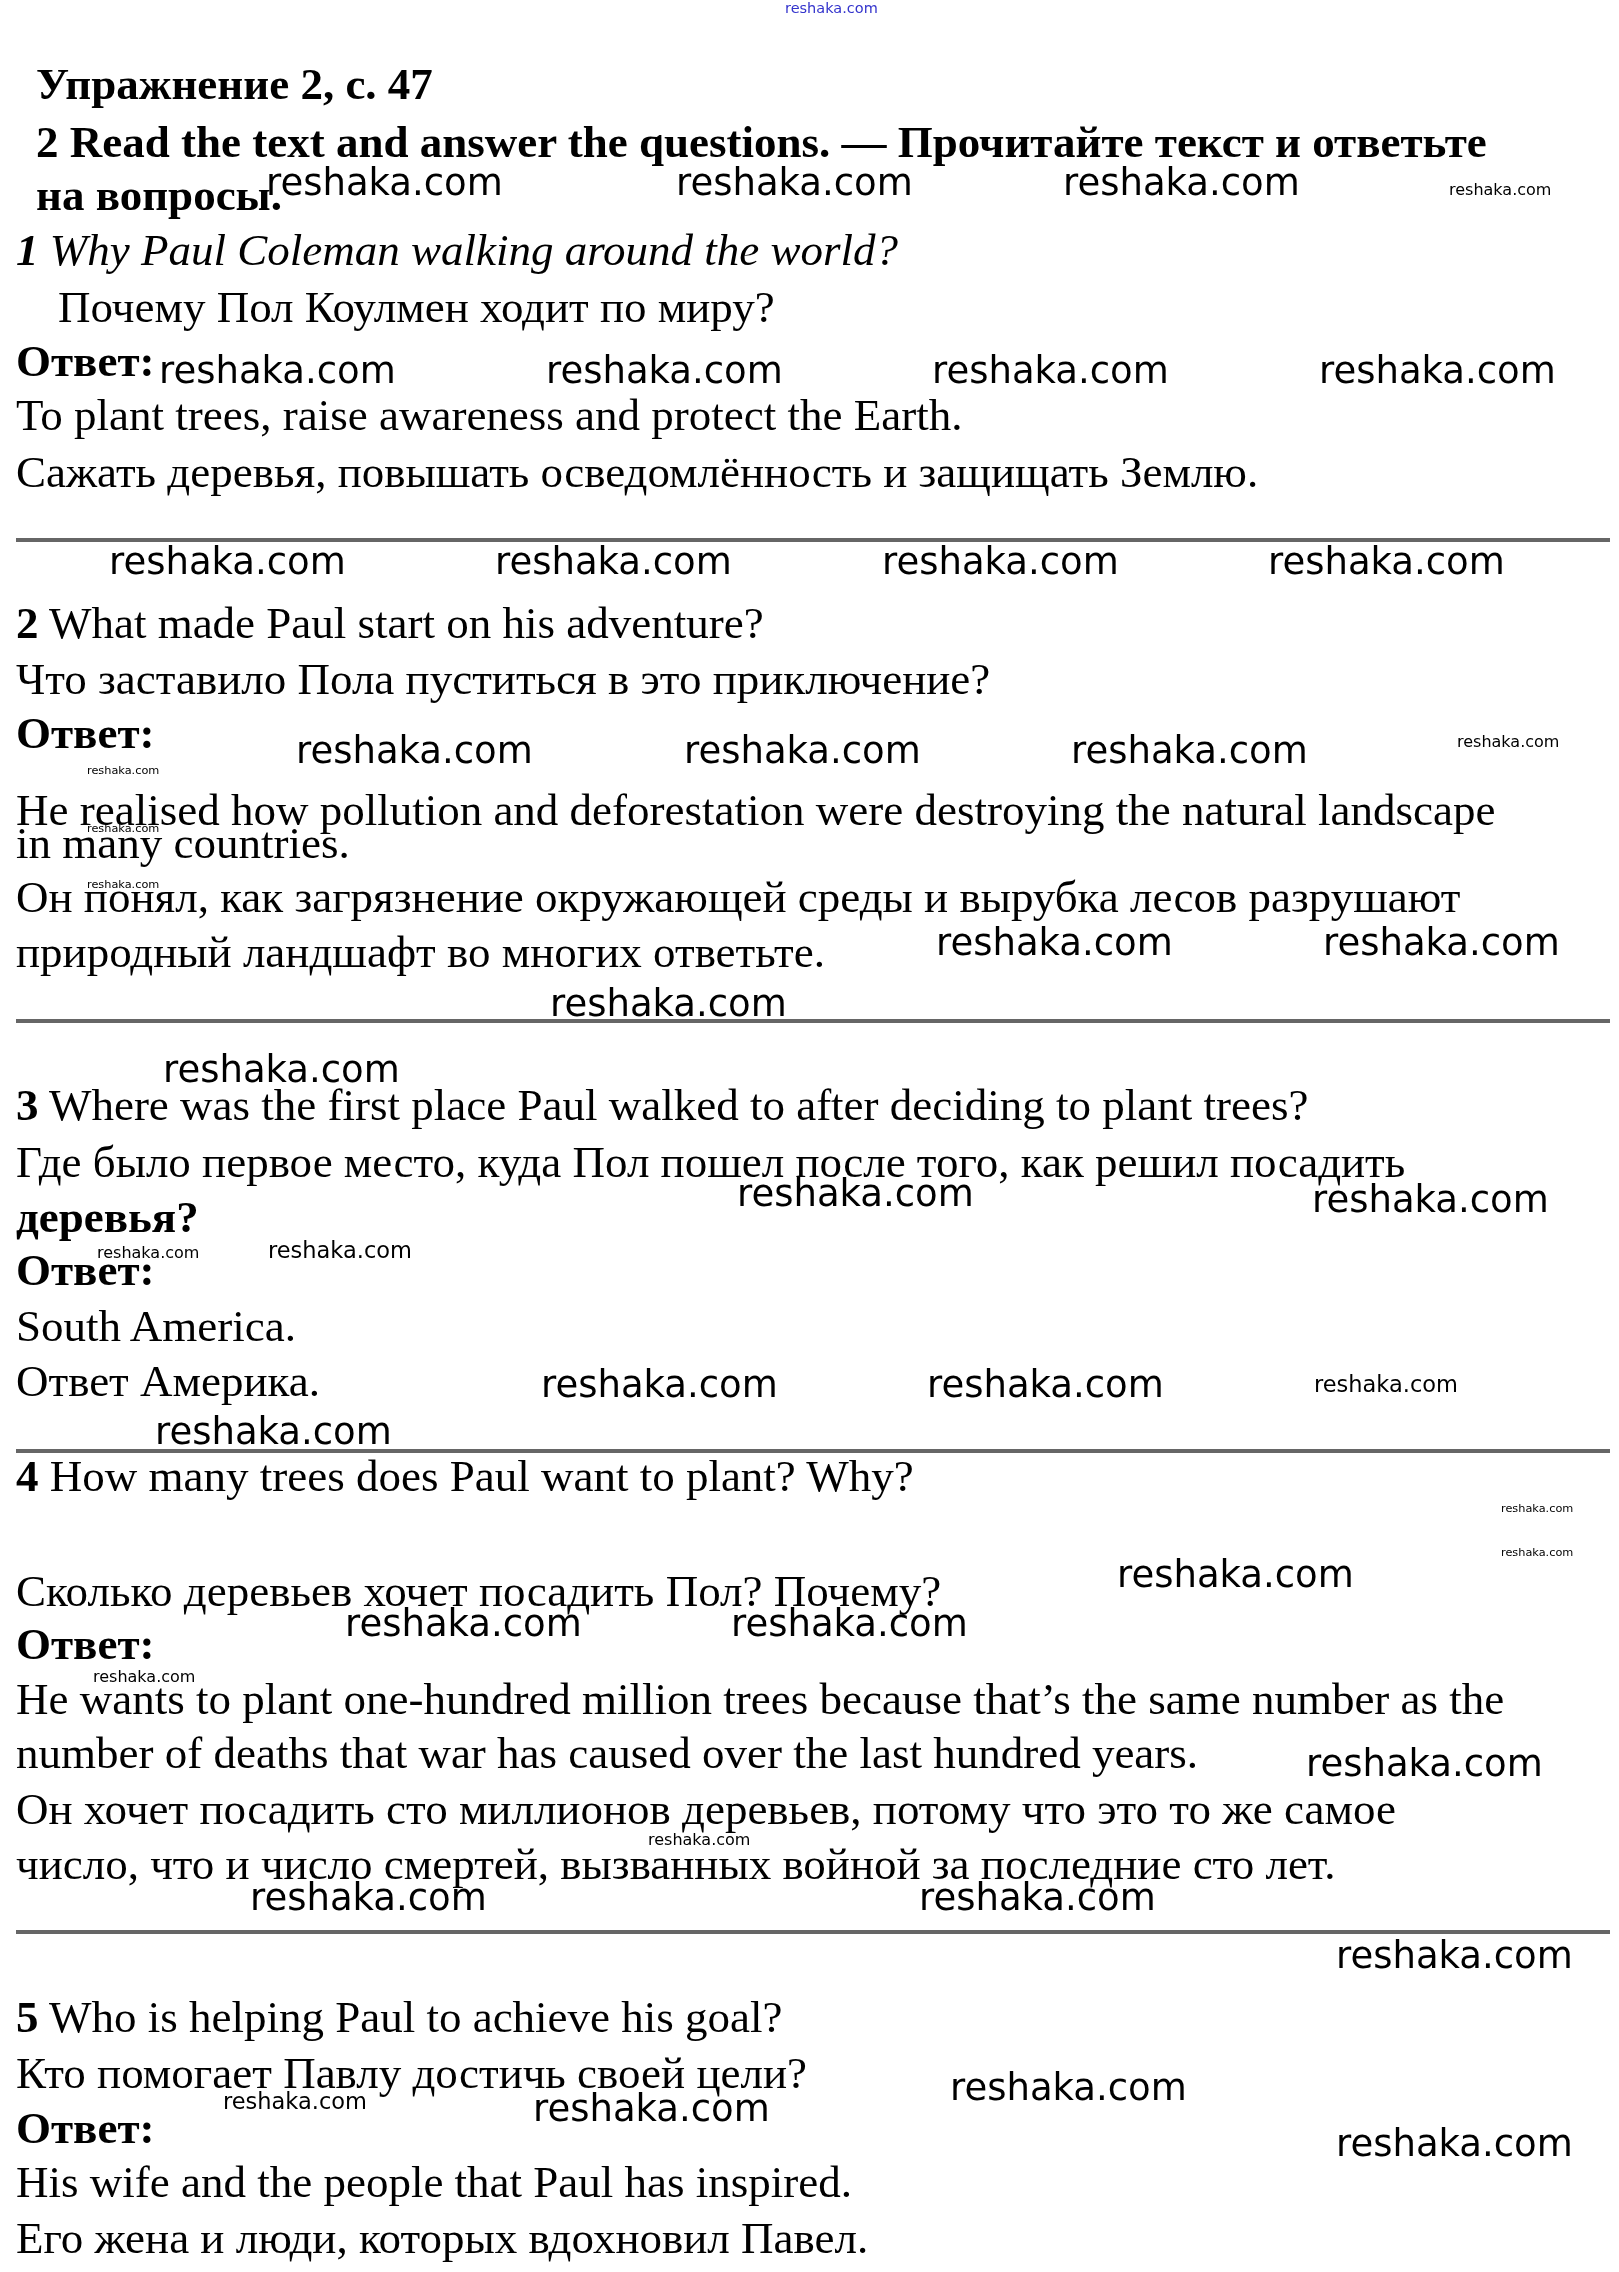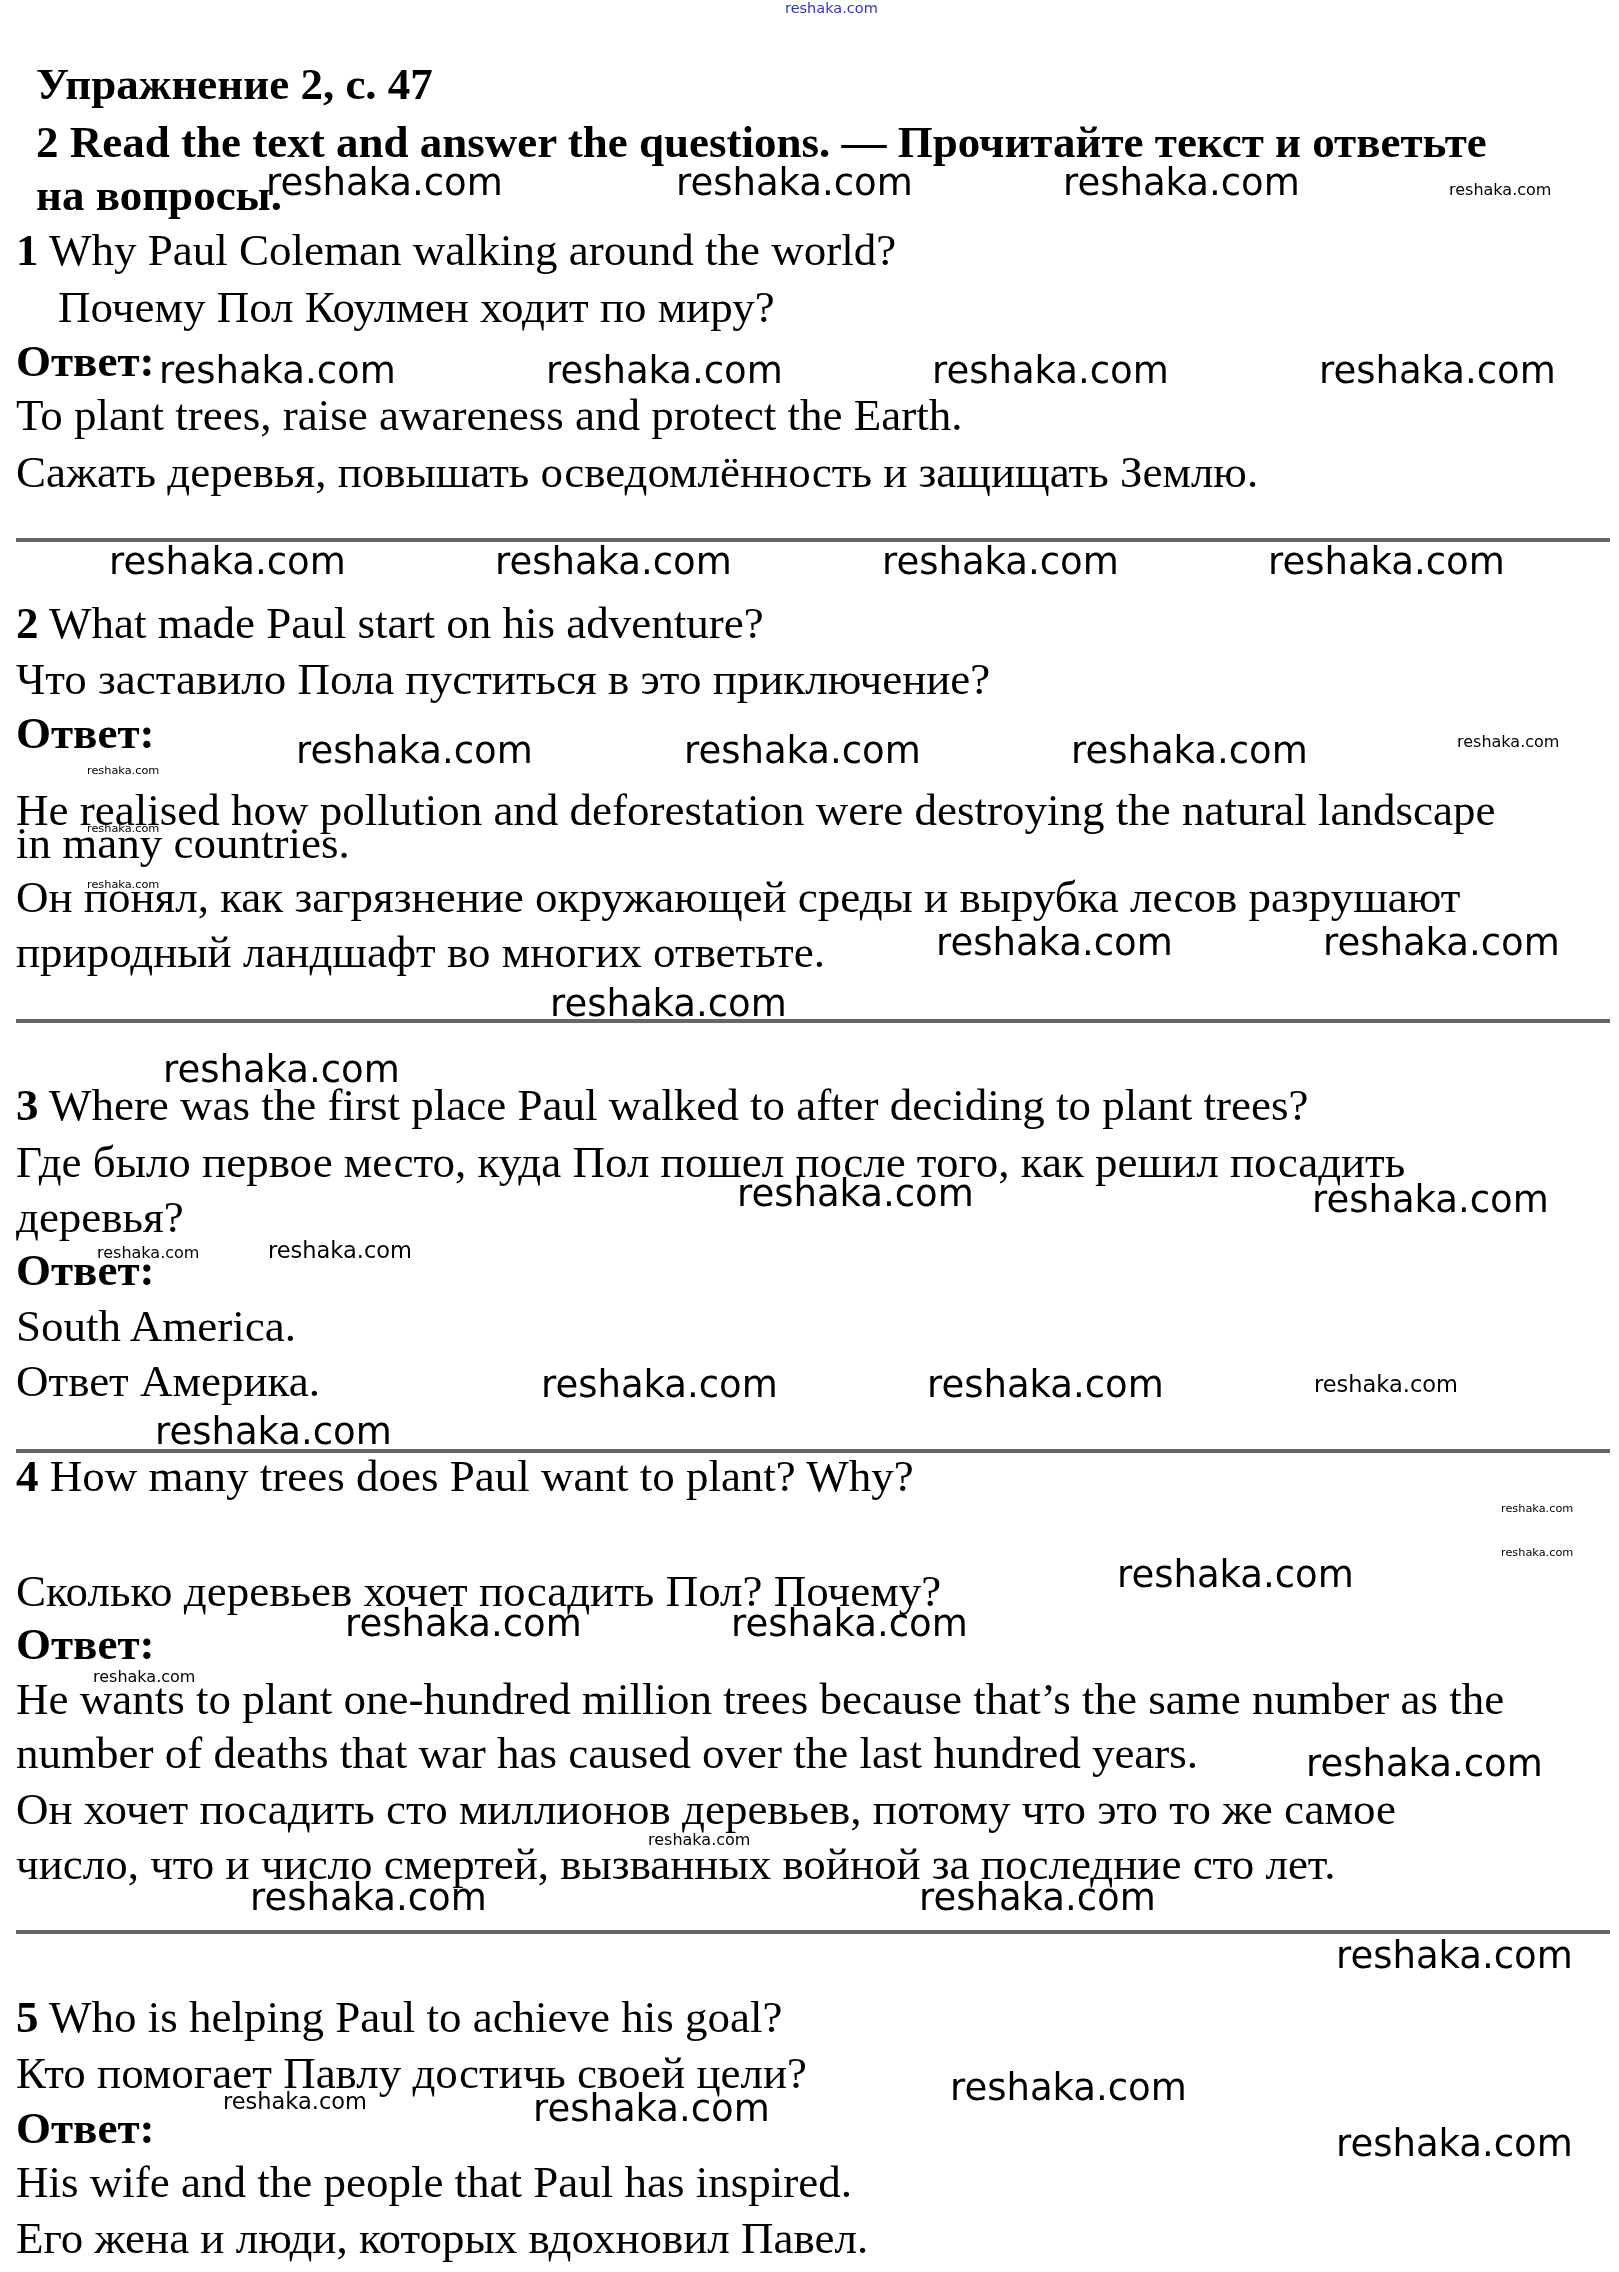--- a/index.html
+++ b/index.html
@@ -19,39 +19,39 @@
 </style>
 </head>
 <body>
 
 <div class="wm top" style="left:785px; top:8px;">reshaka.com</div>
 
 <div class="ln h" style="top:84px;">Упражнение 2, с. 47</div>
 <div class="ln h" style="top:142px;">2 Read the text and answer the questions. — Прочитайте текст и ответьте</div>
 <div class="ln h" style="top:195px;">на вопросы.</div>
 
-<div class="ln" style="top:250px;"><span class="num">1</span> <span>Why Paul Coleman walking around the world?</span></div>
+<div class="ln" style="top:250px;font-style:italic;"><span class="num">1</span> <span>Why Paul Coleman walking around the world?</span></div>
 <div class="ln" style="top:307px;margin-left:42px;">Почему Пол Коулмен ходит по миру?</div>
 <div class="ln ans" style="top:361px;">Ответ:</div>
 <div class="ln" style="top:415px;">To plant trees, raise awareness and protect the Earth.</div>
 <div class="ln" style="top:472px;">Сажать деревья, повышать осведомлённость и защищать Землю.</div>
 <div class="sep" style="top:538px;"></div>
 
 <div class="ln" style="top:623px;"><span class="num">2</span> <span>What made Paul start on his adventure?</span></div>
 <div class="ln" style="top:679px;">Что заставило Пола пуститься в это приключение?</div>
 <div class="ln ans" style="top:733px;">Ответ:</div>
 <div class="ln" style="top:788px;margin-top:22px;">He realised how pollution and deforestation were destroying the natural landscape</div>
 <div class="ln" style="top:843px;">in many countries.</div>
 <div class="ln" style="top:897px;">Он понял, как загрязнение окружающей среды и вырубка лесов разрушают</div>
 <div class="ln" style="top:952px;">природный ландшафт во многих ответьте.</div>
 <div class="sep" style="top:1019px;"></div>
 
 <div class="ln" style="top:1105px;"><span class="num">3</span> <span>Where was the first place Paul walked to after deciding to plant trees?</span></div>
 <div class="ln" style="top:1162px;">Где было первое место, куда Пол пошел после того, как решил посадить</div>
-<div class="ln" style="top:1217px;">деревья?</div>
+<div class="ln" style="top:1217px;font-weight:bold;">деревья?</div>
 <div class="ln ans" style="top:1270px;">Ответ:</div>
 <div class="ln" style="top:1326px;">South America.</div>
 <div class="ln" style="top:1381px;">Ответ Америка.</div>
 <div class="sep" style="top:1449px;"></div>
 
 <div class="ln" style="top:1476px;"><span class="num">4</span> <span>How many trees does Paul want to plant? Why?</span></div>
 <div class="ln" style="top:1591px;">Сколько деревьев хочет посадить Пол? Почему?</div>
 <div class="ln ans" style="top:1644px;">Ответ:</div>
 <div class="ln" style="top:1699px;">He wants to plant one-hundred million trees because that’s the same number as the</div>
 <div class="ln" style="top:1753px;text-align:center;">number of deaths that war has caused over the last hundred years.</div>

